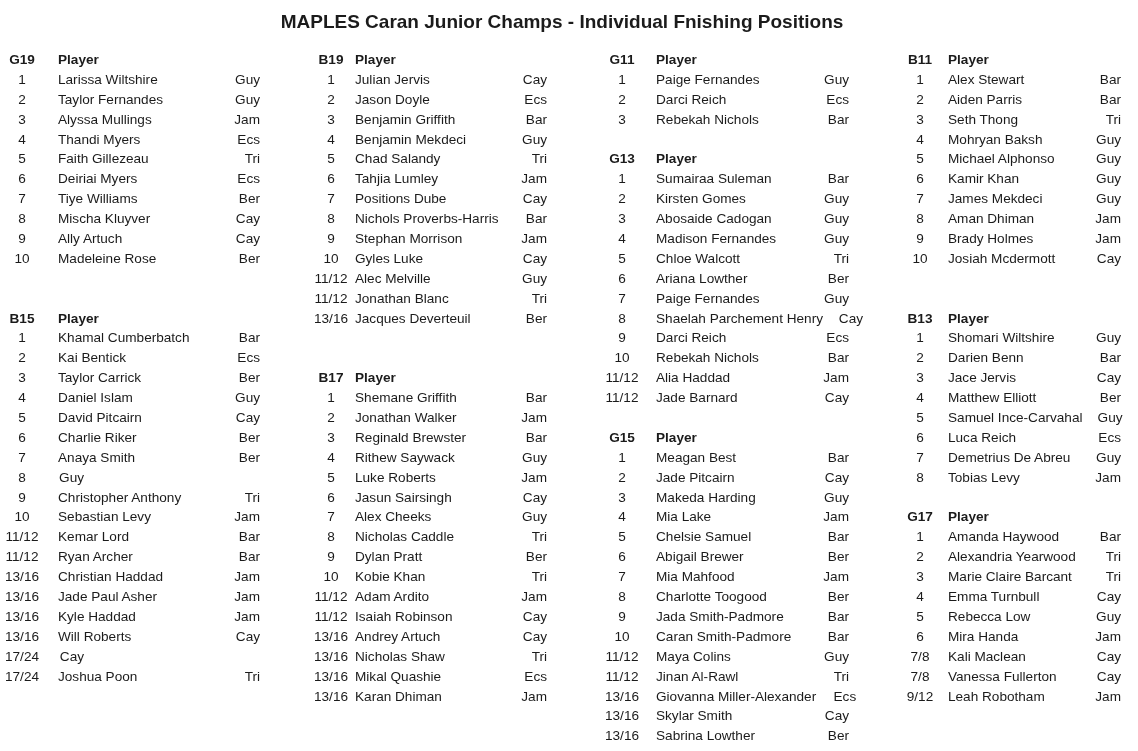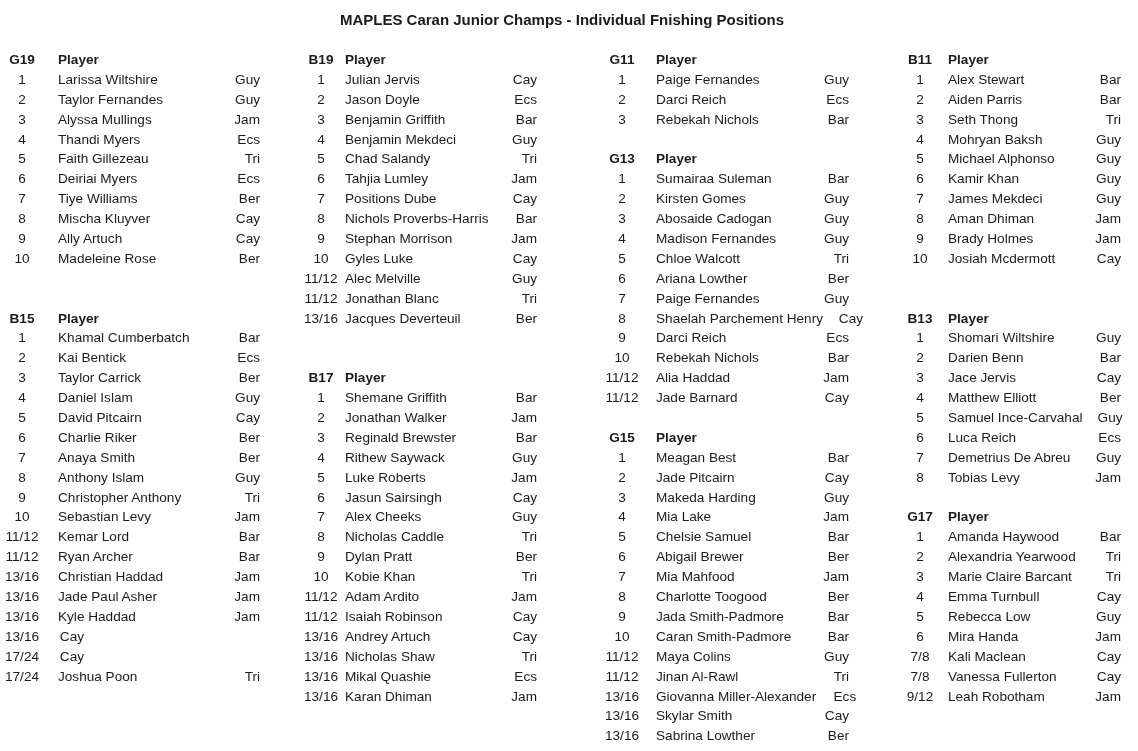--- a/index.html
+++ b/index.html
@@ -12,26 +12,26 @@
     color: #1b1b1b;
     overflow: hidden;
   }
   .title {
     position: absolute;
     top: 11px;
     left: 0;
     width: 1124px;
     text-align: center;
     font-weight: bold;
-    font-size: 15px;
+    font-size: 19px;
     white-space: nowrap;
   }
   .col { position: absolute; top: 50px; }
   .col[data-col="0"] { left: 0px;   width: 260px; }
-  .col[data-col="1"] { left: 299px; width: 238px; }
+  .col[data-col="1"] { left: 309px; width: 238px; }
   .col[data-col="2"] { left: 600px; width: 249px; }
   .col[data-col="3"] { left: 898px; width: 223px; }
 
   .row {
     display: flex;
     align-items: center;
     height: 19.9px;
     font-size: 13.6px;
     line-height: 19.9px;
     white-space: nowrap;
@@ -144,21 +144,20 @@
         <span class="cell name">Charlie Riker</span>
         <span class="cell team">Ber</span>
       </div>
       <div class="row">
         <span class="cell pos">7</span>
         <span class="cell name">Anaya Smith</span>
         <span class="cell team">Ber</span>
       </div>
       <div class="row">
         <span class="cell pos">8</span>
-        <span class="cell name">Anthony Islam</span>
         <span class="cell team">Guy</span>
       </div>
       <div class="row">
         <span class="cell pos">9</span>
         <span class="cell name">Christopher Anthony</span>
         <span class="cell team">Tri</span>
       </div>
       <div class="row">
         <span class="cell pos">10</span>
         <span class="cell name">Sebastian Levy</span>
@@ -184,20 +183,21 @@
         <span class="cell name">Jade Paul Asher</span>
         <span class="cell team">Jam</span>
       </div>
       <div class="row">
         <span class="cell pos">13/16</span>
         <span class="cell name">Kyle Haddad</span>
         <span class="cell team">Jam</span>
       </div>
       <div class="row">
         <span class="cell pos">13/16</span>
+        <span class="cell name">Will Roberts</span>
         <span class="cell team">Cay</span>
       </div>
       <div class="row">
         <span class="cell pos">17/24</span>
         <span class="cell team">Cay</span>
       </div>
       <div class="row">
         <span class="cell pos">17/24</span>
         <span class="cell name">Joshua Poon</span>
         <span class="cell team">Tri</span>

